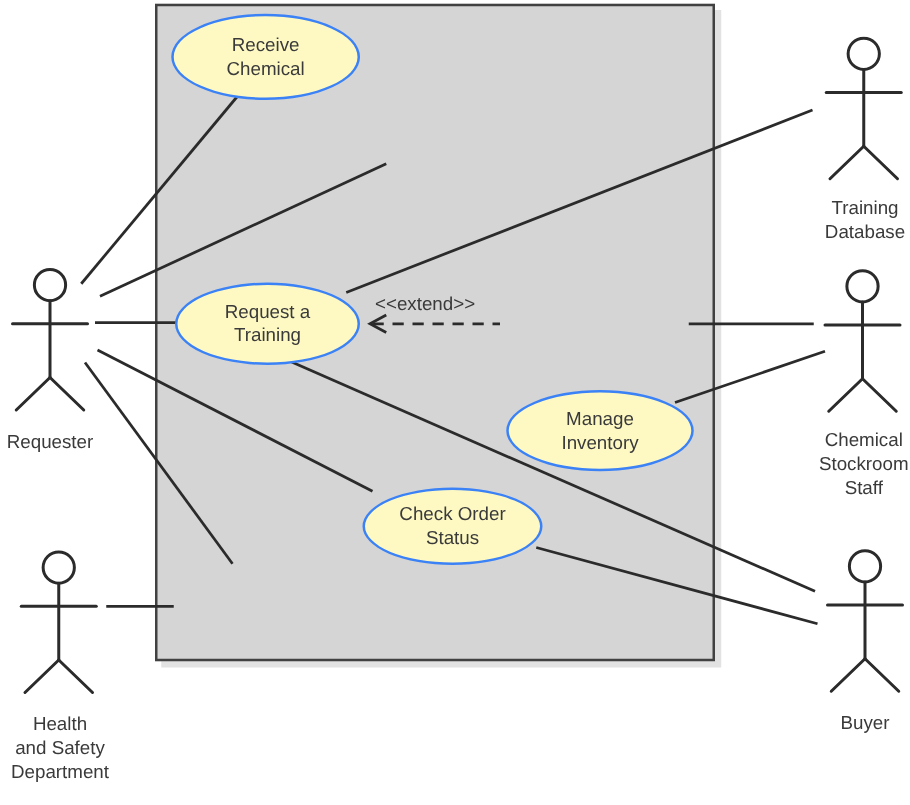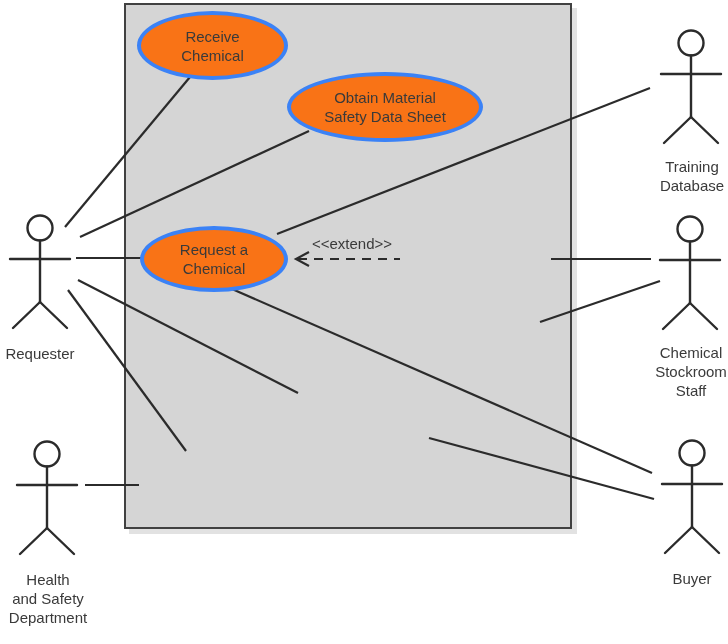--- a/index.html
+++ b/index.html
@@ -28,22 +28,22 @@
     z-index: 2;
   }
   svg.connectors line, svg.connectors polyline {
     stroke: #2b2b2b;
     stroke-width: 2.2;
     fill: none;
   }
   .usecase {
     position: absolute;
     z-index: 3;
-    background: #f97316;
-    border: 4px solid #3b82f6;
+    background: #fef9c3;
+    border: 2px solid #3b82f6;
     border-radius: 50%;
     display: flex;
     align-items: center;
     justify-content: center;
     text-align: center;
     box-sizing: border-box;
   }
   .label {
     white-space: pre-line;
     font-size: 15px;
@@ -70,21 +70,21 @@
     text-align: center;
     font-size: 15px;
     line-height: 19px;
     white-space: pre-line;
   }
   .stereotype-label {
     position: absolute;
     z-index: 3;
     left: 300px; top: 235px;
     width: 104px;
-    text-align: center;
+    text-align: left;
     font-size: 15px;
   }
 </style>
 </head>
 <body>
 
 <div class="canvas">
 
   <div class="system-boundary"></div>
 
@@ -104,32 +104,36 @@
       <line x1="298" y1="259" x2="400" y2="259" stroke-dasharray="9 7"></line>
       <polyline points="309,252 296,259 309,266"></polyline>
     </g>
   </svg>
 
   <div class="usecase" style="left:137px;top:11px;width:151px;height:69px">
     <span class="label">Receive
 Chemical</span>
   </div>
 
-  <div class="usecase" style="left:287px;top:72px;width:196px;height:70px">
-    <span class="label">Obtain Material
-Safety Data Sheet</span>
-  </div>
 
   <div class="usecase" style="left:140px;top:226px;width:148px;height:66px">
     <span class="label">Request a
-Chemical</span>
+Training</span>
   </div>
 
 
+  <div class="usecase" style="left:405px;top:312px;width:150px;height:65px">
+    <span class="label">Manage
+Inventory</span>
+  </div>
 
+  <div class="usecase" style="left:290px;top:390px;width:144px;height:62px">
+    <span class="label">Check Order
+Status</span>
+  </div>
 
 
   <div class="stereotype-label">&lt;&lt;extend&gt;&gt;</div>
 
   <svg class="actor-figure" style="left:8px;top:214px" width="64" height="116" viewBox="0 0 64 116">
     <circle cx="32" cy="14" r="12.5"></circle>
     <line x1="32" y1="26.5" x2="32" y2="88"></line>
     <line x1="2" y1="45" x2="62" y2="45"></line>
     <line x1="32" y1="88" x2="5" y2="114"></line>
     <line x1="32" y1="88" x2="59" y2="114"></line>

